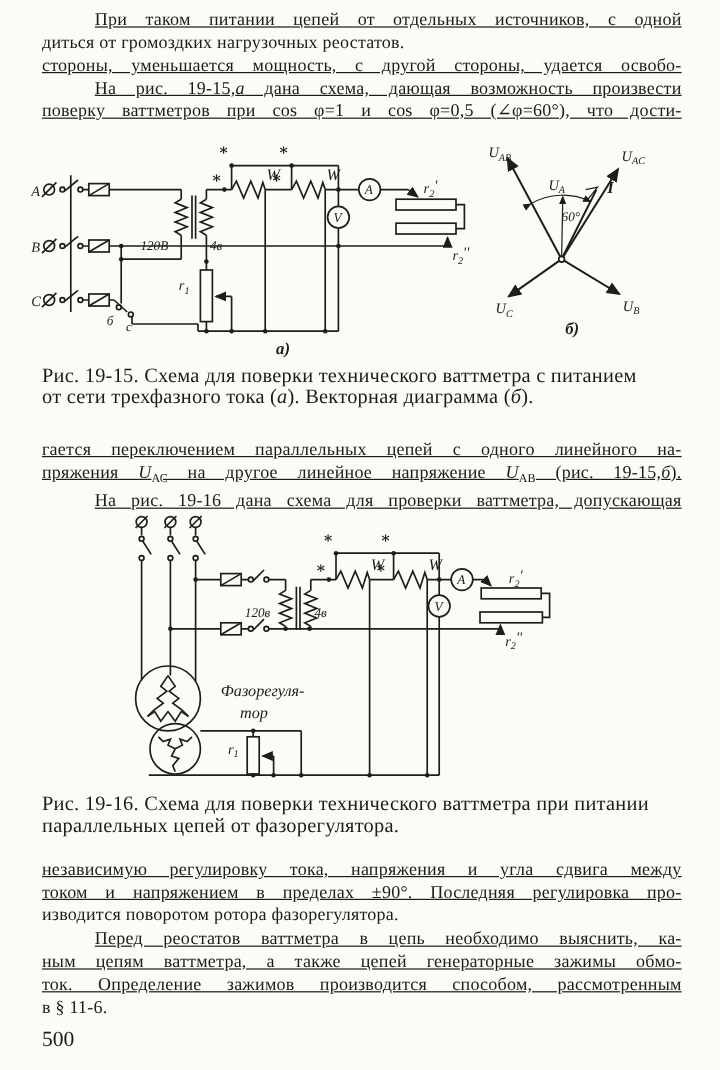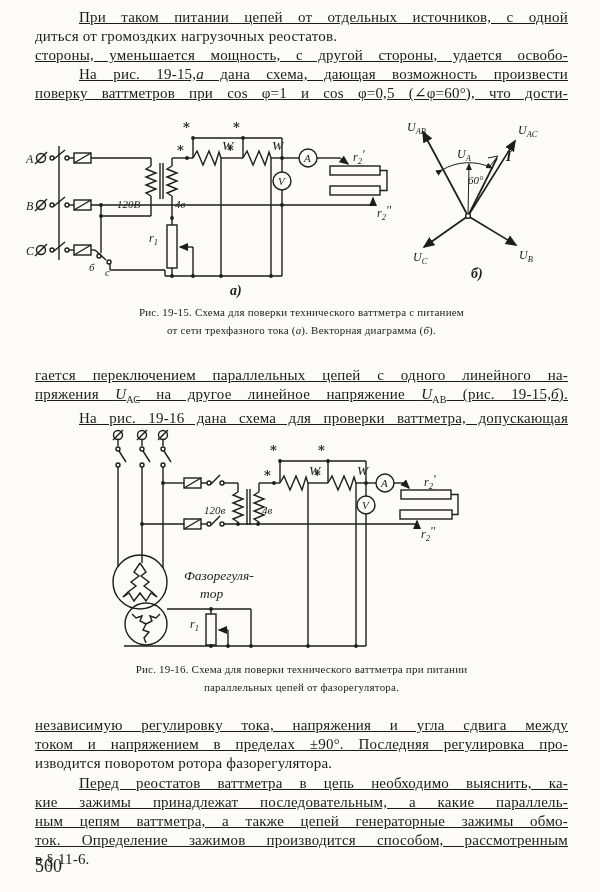--- a/index.html
+++ b/index.html
@@ -2,21 +2,21 @@
 <html><head>
 <meta charset="utf-8">
 <style>
   html,body{margin:0;padding:0;background:#fbfaf6;}
   .page{position:relative;width:600px;height:892px;background:#fcfbf8;overflow:hidden;
         font-family:"Liberation Serif","DejaVu Serif",serif;color:#1b1b1b;}
   .block{position:absolute;left:35px;width:533px;}
   .line{font-size:15px;line-height:19px;text-align:justify;letter-spacing:.2px;white-space:normal;}
   .f{text-align-last:justify;text-decoration:underline;}
   .ind{text-indent:44px;}
-  .cap{font-size:11px;line-height:17.5px;text-align:center;letter-spacing:.2px;}
+  .cap{font-size:17px;line-height:17.5px;letter-spacing:.2px;}
   .pagenum{position:absolute;left:35px;top:856px;font-size:18px;}
   .fig{position:absolute;}
   svg{display:block;}
   .wire{stroke:#1d1d1d;stroke-width:1.4;fill:none;}
   .thin{stroke:#1d1d1d;stroke-width:1;fill:none;}
   .dot{fill:#1d1d1d;stroke:none;}
   .meter{fill:#fcfbf8;stroke:#1d1d1d;stroke-width:1.4;}
   .slbl{font:italic 12px "Liberation Serif","DejaVu Serif",serif;fill:#1d1d1d;}
   .slbl2{font:italic 11px "Liberation Serif","DejaVu Serif",serif;fill:#1d1d1d;}
   .big{font:italic 13.5px "Liberation Serif","DejaVu Serif",serif;fill:#1d1d1d;}
@@ -351,21 +351,20 @@
   </div>
 
   <div class="block" style="top:716px">
     <div class="line f">независимую регулировку тока, напряжения и угла сдвига между</div>
     <div class="line f">током и напряжением в пределах ±90°. Последняя регулировка про-</div>
     <div class="line">изводится поворотом ротора фазорегулятора.</div>
   </div>
 
   <div class="block" style="top:774px">
     <div class="line f ind">Перед реостатов ваттметра в цепь необходимо выяснить, ка-</div>
-    <div class="line f">кие зажимы принадлежат последовательным, а какие параллель-</div>
     <div class="line f">ным цепям ваттметра, а также цепей генераторные зажимы обмо-</div>
     <div class="line f">ток. Определение зажимов производится способом, рассмотренным</div>
     <div class="line">в § 11-6.</div>
   </div>
 
   <div class="pagenum">500</div>
 
 </div>
 
 </body></html>

